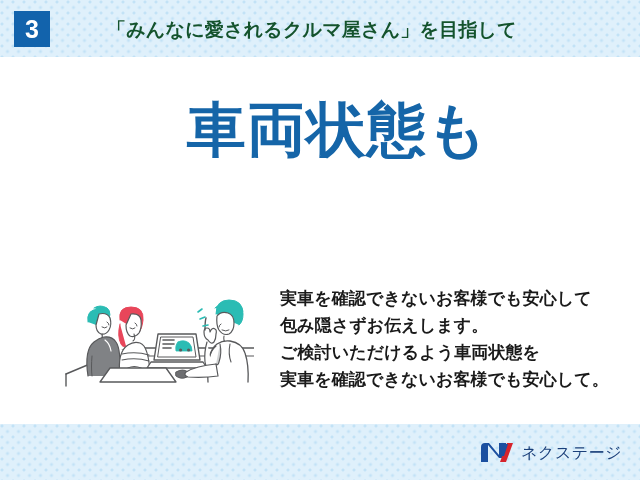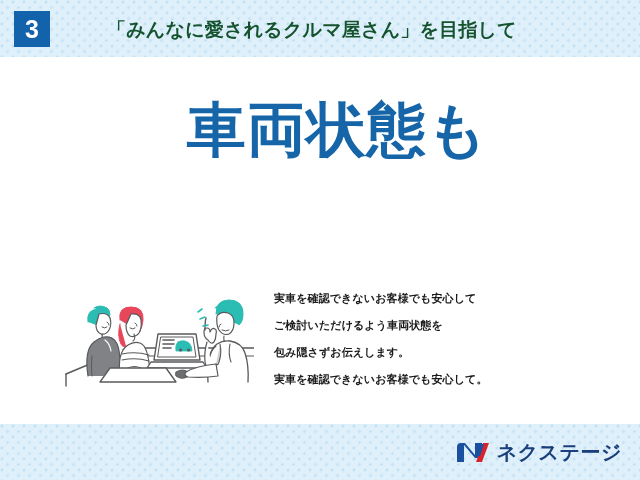--- a/index.html
+++ b/index.html
@@ -91,25 +91,25 @@
     line-height: 72px;
   }
   #headline-line-2 {
     font-size: 62px;
     line-height: 76px;
   }
 
   
   #body-copy {
     position: absolute;
-    left: 274px;
+    left: 280px;
     top: 285px;
     width: 350px;
     color: #1a1a1a;
-    font-size: 11px;
+    font-size: 17px;
     line-height: 27px;
     font-weight: bold;
     letter-spacing: 0.1px;
   }
   #body-copy .copy-line {
     display: block;
     white-space: nowrap;
   }
 
   
@@ -130,22 +130,22 @@
     display: flex;
     align-items: center;
     gap: 7px;
   }
   #logo-mark {
     width: 34px;
     height: 25px;
     display: block;
   }
   #logo-wordmark {
-    font-size: 20px;
-    font-weight: bold;
+    font-size: 16px;
+    font-weight: normal;
     color: #1a3f7a;
     letter-spacing: 0.5px;
     line-height: 25px;
     white-space: nowrap;
   }
 </style>
 </head>
 <body>
 
 <div id="page">
@@ -226,22 +226,22 @@
 
         <path d="M140 34 l4 -3" stroke="#2bbcb4" stroke-width="1.6"></path>
         <path d="M142 41 l5 -2" stroke="#2bbcb4" stroke-width="1.6"></path>
         <path d="M145 48 l5 -1" stroke="#2bbcb4" stroke-width="1.6"></path>
       </g>
     </svg>
   </div>
 
   <div id="body-copy">
     <span class="copy-line">実車を確認できないお客様でも安心して</span>
+    <span class="copy-line">包み隠さずお伝えします。</span>
     <span class="copy-line">ご検討いただけるよう車両状態を</span>
-    <span class="copy-line">包み隠さずお伝えします。</span>
     <span class="copy-line">実車を確認できないお客様でも安心して。</span>
   </div>
 
   <div id="footer-band" class="dot-band"></div>
 
   <div id="logo-lockup">
     <svg id="logo-mark" viewBox="0 0 34 25">
       <path d="M1 22 L1 7 Q1 3 5 3 L9 3 L19 15 L19 3 L26 3 L26 18 L19 18 L8 5 L8 22 Z" fill="#1b4fa0"></path>
       <path d="M20 22 L27 3 L33 3 L26 22 Z" fill="#d6232c"></path>
       <path d="M20 16 L24 4 L28 4 L24 16 Z" fill="#1b4fa0"></path>

